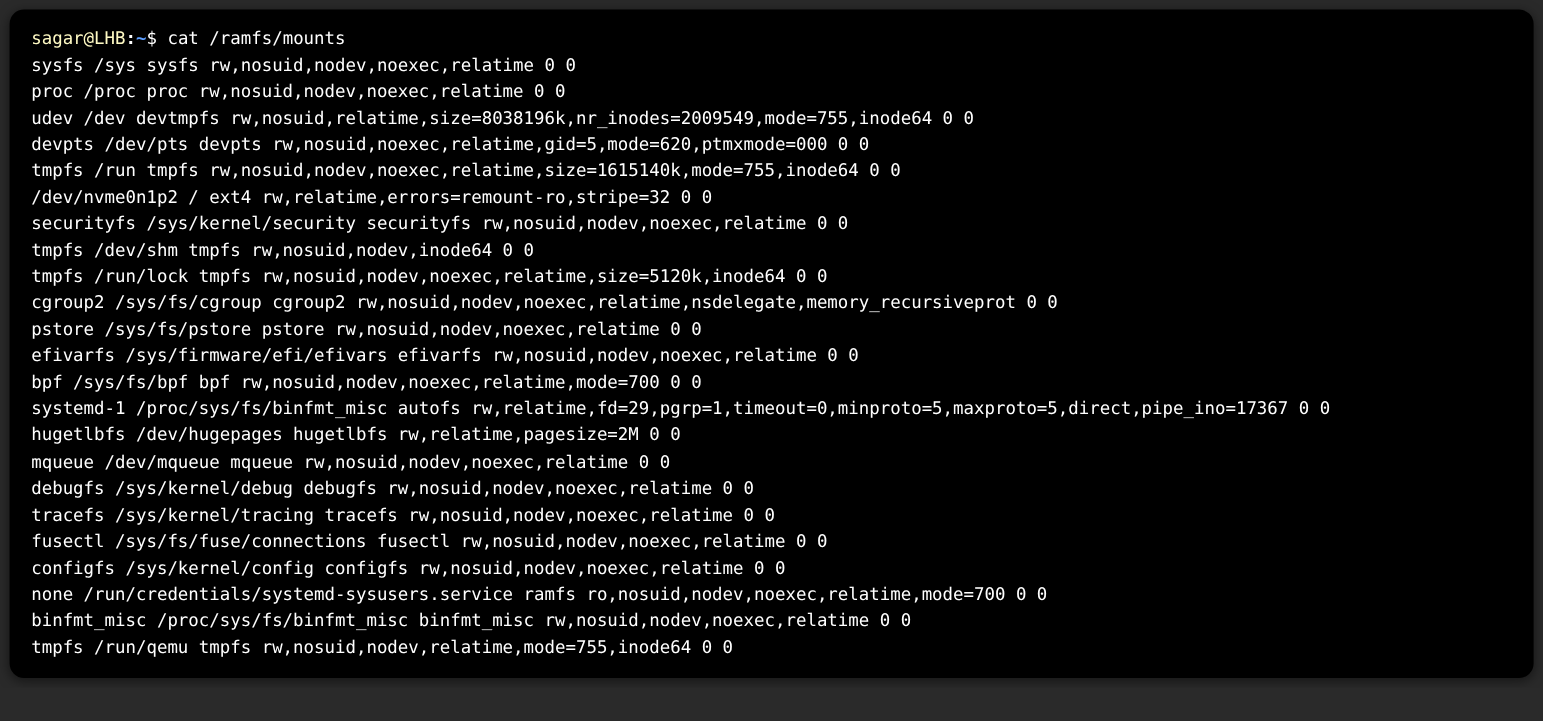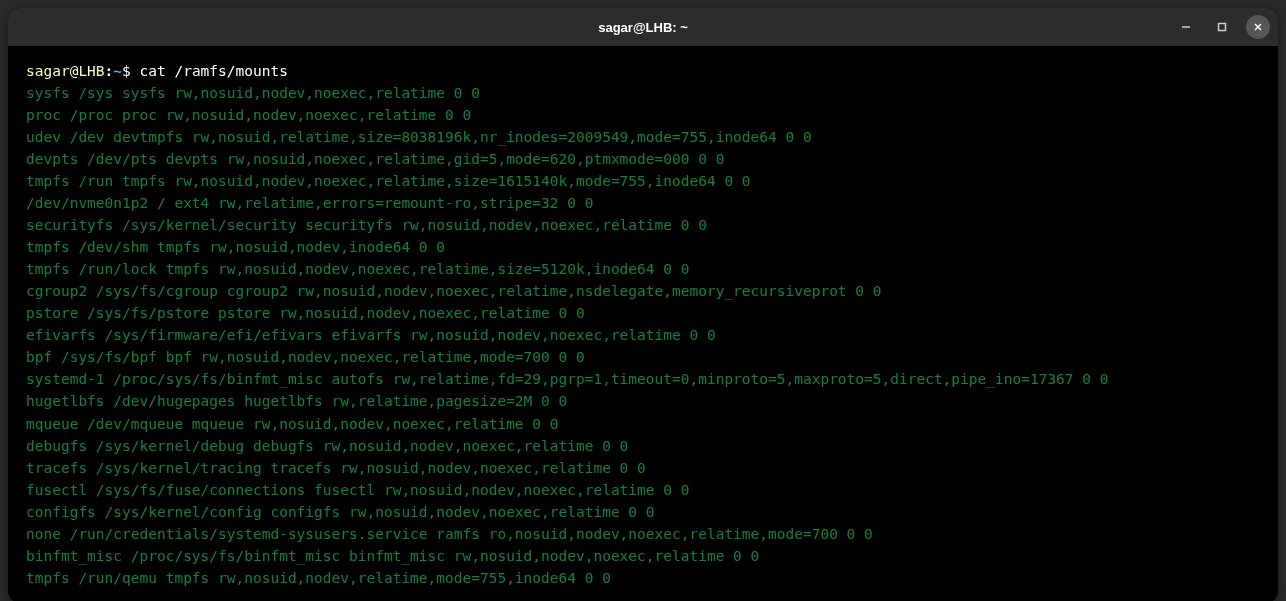--- a/index.html
+++ b/index.html
@@ -81,44 +81,23 @@
       color: #5c9eff;
       font-weight: bold;
     }
     .prompt-dollar {
       color: #ffffff;
     }
     .command {
       color: #ffffff;
     }
     .output-line {
-      color: #15803d;
+      color: #ffffff;
       display: block;
     }
   </style>
 </head>
 <body>
 
 <div class="terminal-window">
-  <div class="titlebar">
-    <span class="titlebar-title">sagar@LHB: ~</span>
-    <div class="window-controls">
-      <div class="window-control">
-        <svg viewBox="0 0 14 14">
-            <line x1="3" y1="7" x2="11" y2="7" stroke="#cccccc" stroke-width="1.5"></line>
-          </svg>
-      </div>
-      <div class="window-control">
-        <svg viewBox="0 0 14 14">
-            <rect x="3.5" y="3.5" width="7" height="7" fill="none" stroke="#cccccc" stroke-width="1.5"></rect>
-          </svg>
-      </div>
-      <div class="window-control close-btn">
-        <svg viewBox="0 0 14 14">
-            <line x1="4" y1="4" x2="10" y2="10" stroke="#ffffff" stroke-width="1.5"></line>
-            <line x1="10" y1="4" x2="4" y2="10" stroke="#ffffff" stroke-width="1.5"></line>
-          </svg>
-      </div>
-    </div>
-  </div>
   <div class="terminal-body"><span class="prompt-user">sagar@LHB</span><span class="prompt-colon">:</span><span class="prompt-path">~</span><span class="prompt-dollar">$</span> <span class="command">cat /ramfs/mounts</span>
 <div id="output-container"><span class="output-line">sysfs /sys sysfs rw,nosuid,nodev,noexec,relatime 0 0</span><span class="output-line">proc /proc proc rw,nosuid,nodev,noexec,relatime 0 0</span><span class="output-line">udev /dev devtmpfs rw,nosuid,relatime,size=8038196k,nr_inodes=2009549,mode=755,inode64 0 0</span><span class="output-line">devpts /dev/pts devpts rw,nosuid,noexec,relatime,gid=5,mode=620,ptmxmode=000 0 0</span><span class="output-line">tmpfs /run tmpfs rw,nosuid,nodev,noexec,relatime,size=1615140k,mode=755,inode64 0 0</span><span class="output-line">/dev/nvme0n1p2 / ext4 rw,relatime,errors=remount-ro,stripe=32 0 0</span><span class="output-line">securityfs /sys/kernel/security securityfs rw,nosuid,nodev,noexec,relatime 0 0</span><span class="output-line">tmpfs /dev/shm tmpfs rw,nosuid,nodev,inode64 0 0</span><span class="output-line">tmpfs /run/lock tmpfs rw,nosuid,nodev,noexec,relatime,size=5120k,inode64 0 0</span><span class="output-line">cgroup2 /sys/fs/cgroup cgroup2 rw,nosuid,nodev,noexec,relatime,nsdelegate,memory_recursiveprot 0 0</span><span class="output-line">pstore /sys/fs/pstore pstore rw,nosuid,nodev,noexec,relatime 0 0</span><span class="output-line">efivarfs /sys/firmware/efi/efivars efivarfs rw,nosuid,nodev,noexec,relatime 0 0</span><span class="output-line">bpf /sys/fs/bpf bpf rw,nosuid,nodev,noexec,relatime,mode=700 0 0</span><span class="output-line">systemd-1 /proc/sys/fs/binfmt_misc autofs rw,relatime,fd=29,pgrp=1,timeout=0,minproto=5,maxproto=5,direct,pipe_ino=17367 0 0</span><span class="output-line">hugetlbfs /dev/hugepages hugetlbfs rw,relatime,pagesize=2M 0 0</span><span class="output-line">mqueue /dev/mqueue mqueue rw,nosuid,nodev,noexec,relatime 0 0</span><span class="output-line">debugfs /sys/kernel/debug debugfs rw,nosuid,nodev,noexec,relatime 0 0</span><span class="output-line">tracefs /sys/kernel/tracing tracefs rw,nosuid,nodev,noexec,relatime 0 0</span><span class="output-line">fusectl /sys/fs/fuse/connections fusectl rw,nosuid,nodev,noexec,relatime 0 0</span><span class="output-line">configfs /sys/kernel/config configfs rw,nosuid,nodev,noexec,relatime 0 0</span><span class="output-line">none /run/credentials/systemd-sysusers.service ramfs ro,nosuid,nodev,noexec,relatime,mode=700 0 0</span><span class="output-line">binfmt_misc /proc/sys/fs/binfmt_misc binfmt_misc rw,nosuid,nodev,noexec,relatime 0 0</span><span class="output-line">tmpfs /run/qemu tmpfs rw,nosuid,nodev,relatime,mode=755,inode64 0 0</span></div></div>
 </div>
 
 </body></html>

